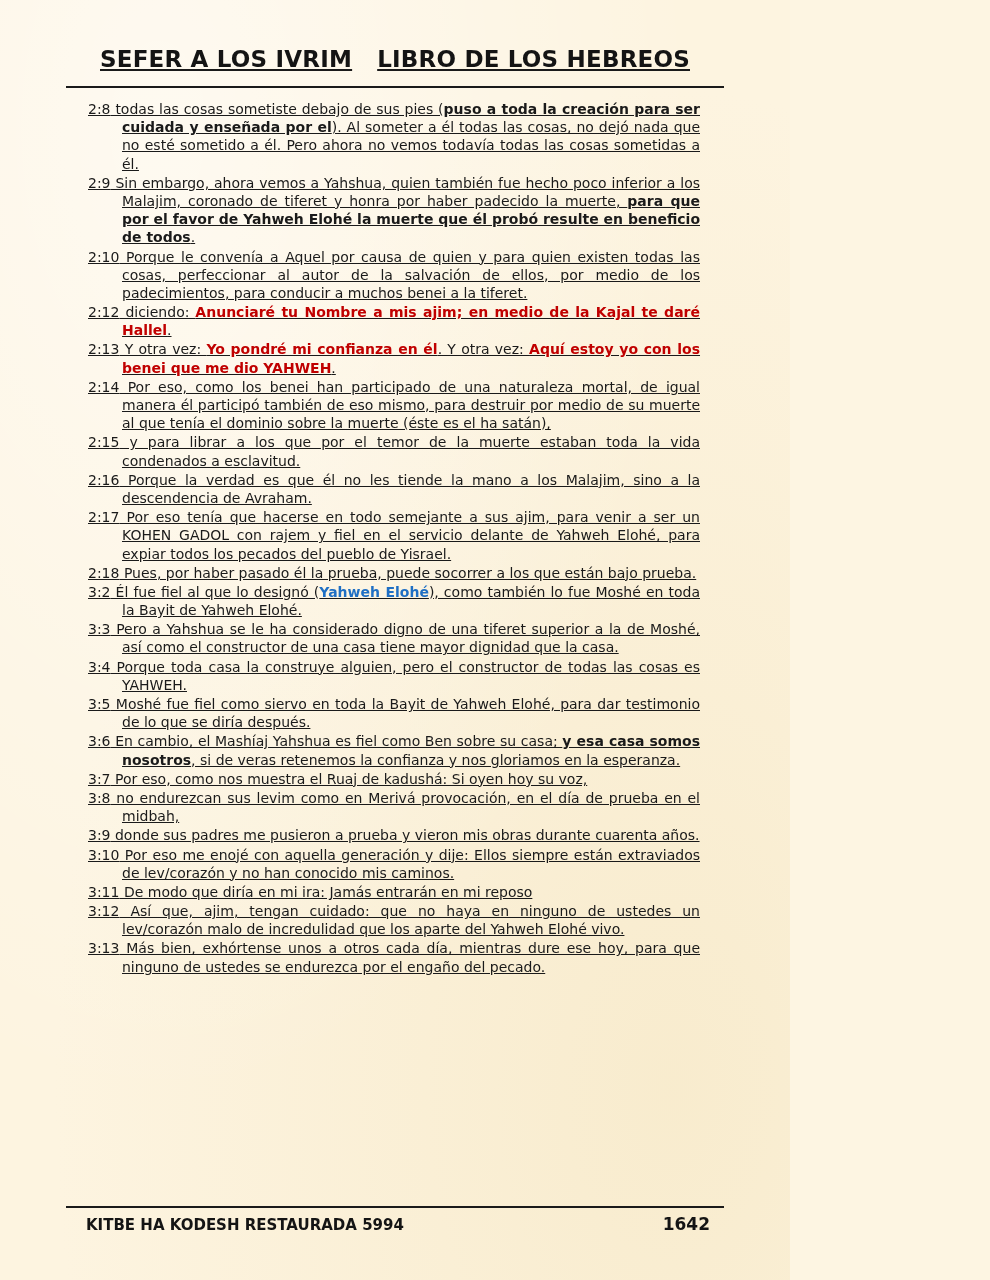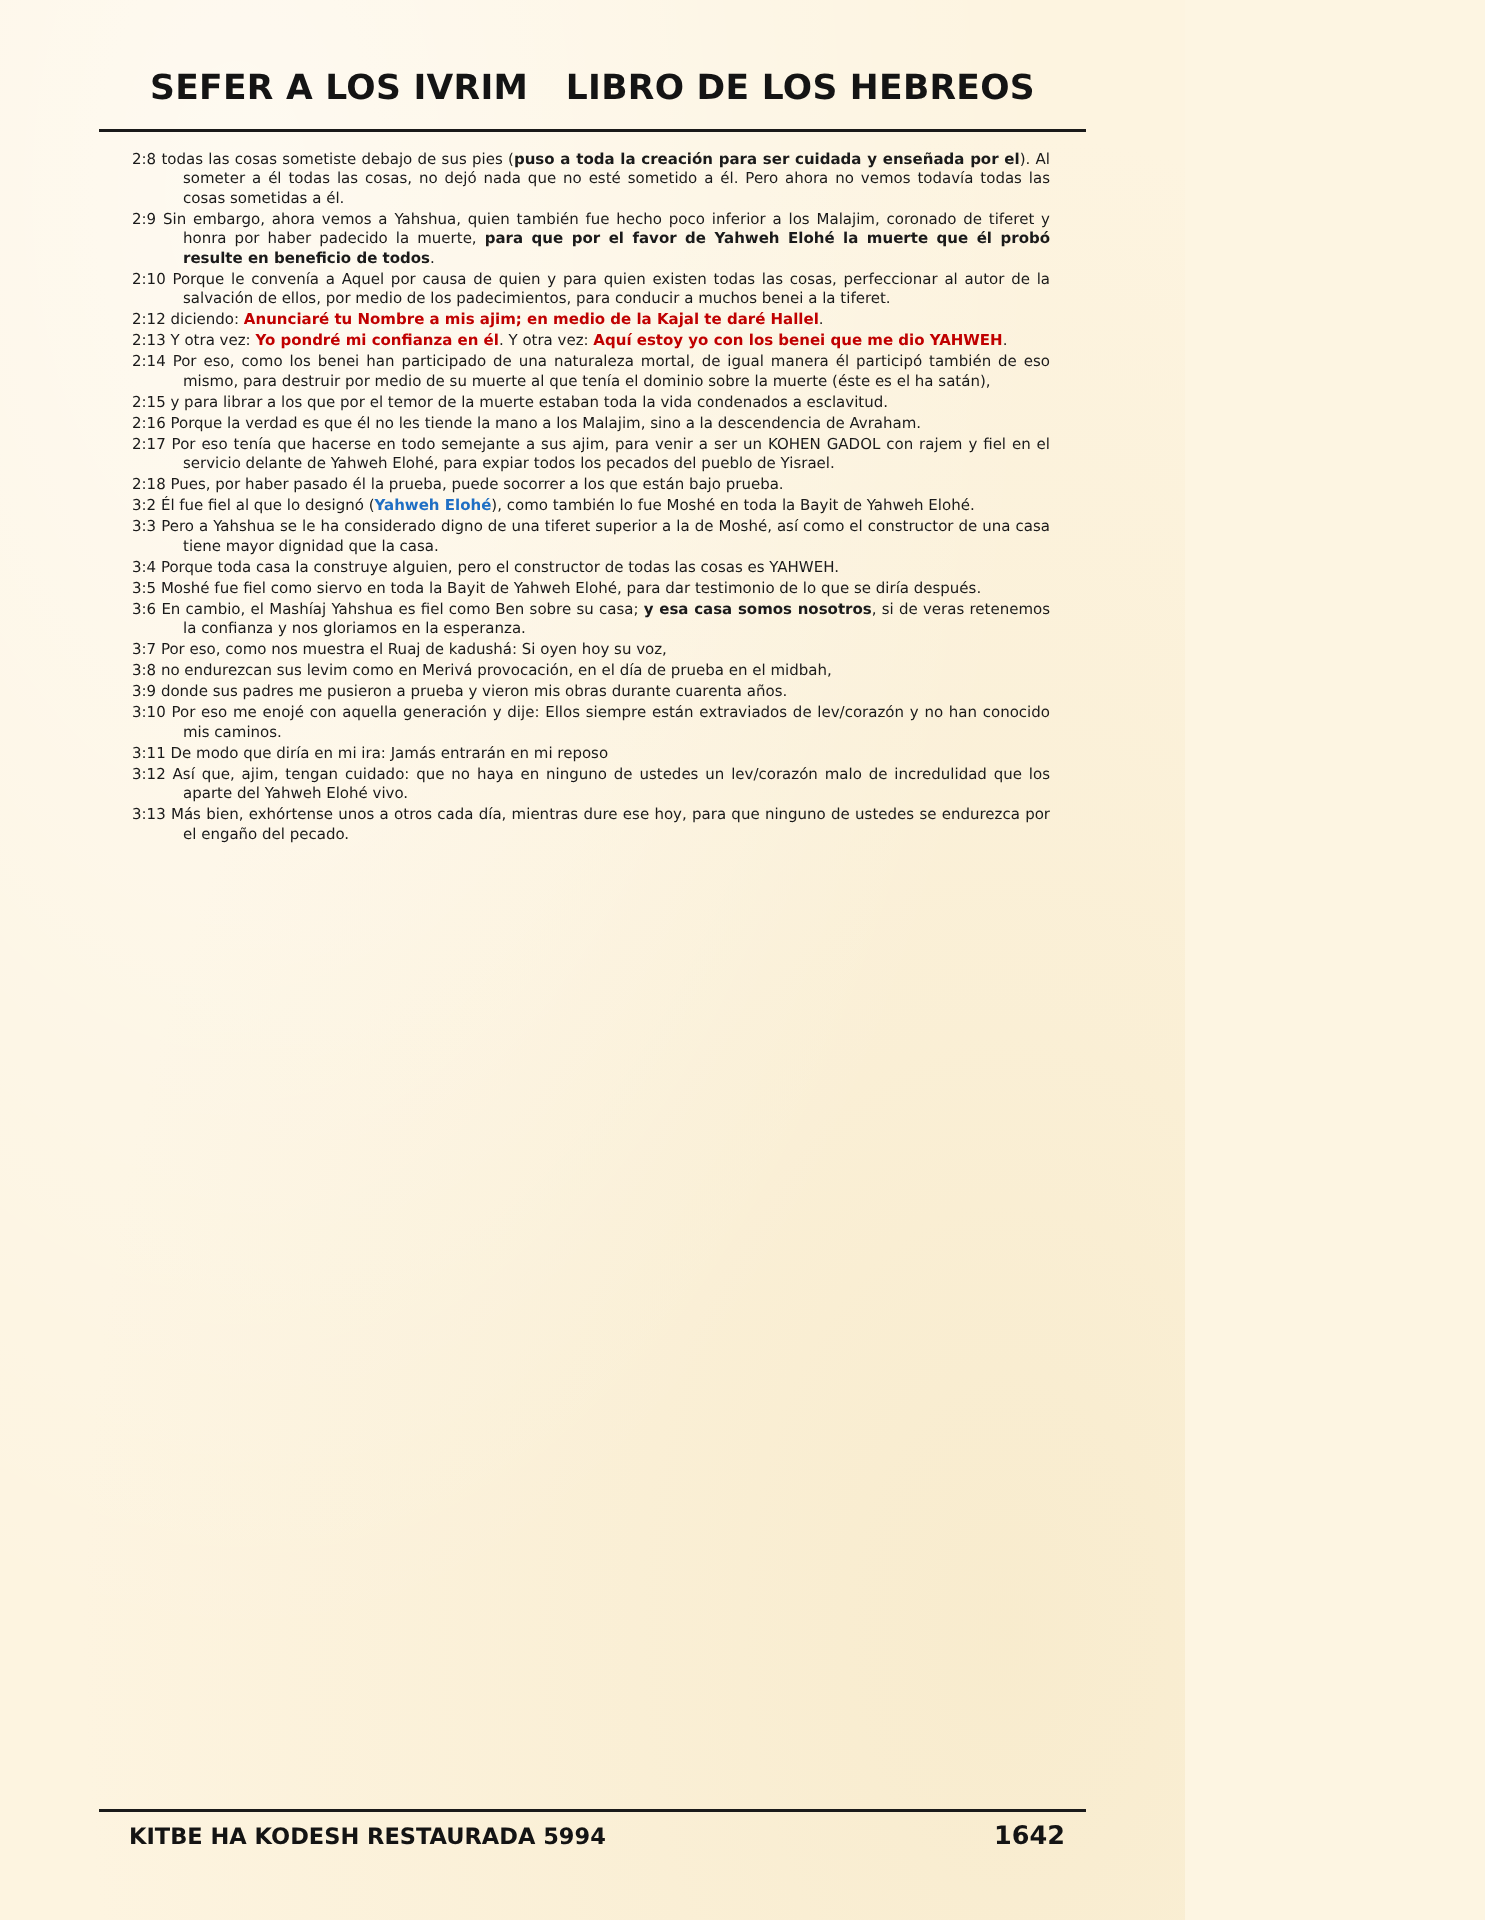--- a/index.html
+++ b/index.html
@@ -18,20 +18,21 @@
   .page {
     width: 790px;
     height: 1280px;
     box-sizing: border-box;
     padding: 46px 58px 0 58px;
     position: relative;
     background:
       radial-gradient(ellipse at 20% 10%, rgba(255,255,255,0.55), rgba(255,255,255,0) 60%),
       radial-gradient(ellipse at 85% 85%, rgba(246,232,198,0.7), rgba(255,255,255,0) 65%),
       #fdf4e0;
+    text-decoration: underline;
   }
   .header {
     display: flex;
     justify-content: space-between;
     align-items: baseline;
     padding: 0 42px;
     margin-bottom: 14px;
   }
   .header-title {
     font-weight: bold;
@@ -41,21 +42,21 @@
   }
   .rule-top {
     border: none;
     border-top: 2.5px solid #1a1a1a;
     margin: 0 8px 12px 8px;
   }
   .content {
     padding: 0 20px 0 30px;
   }
   .verse {
-    font-size: 10px;
+    font-size: 14px;
     line-height: 1.30;
     text-align: justify;
     text-justify: inter-word;
     margin: 0 12px 1px 0;
     padding-left: 34px;
     text-indent: -34px;
   }
   .verse.chapter-start {
     margin-top: 21px;
   }

